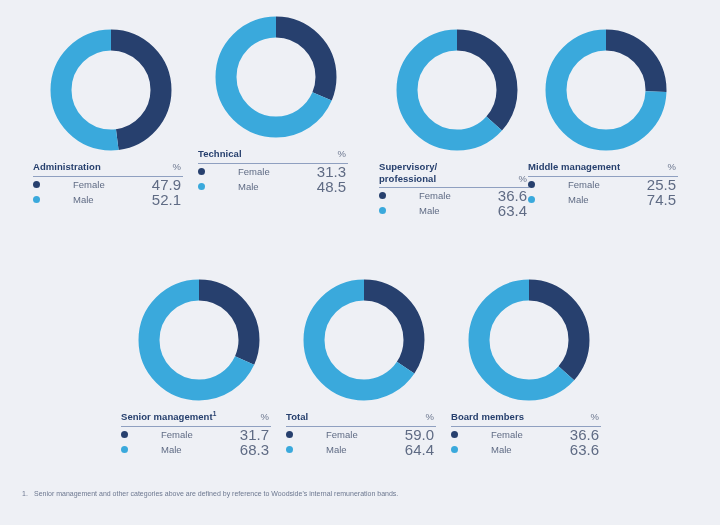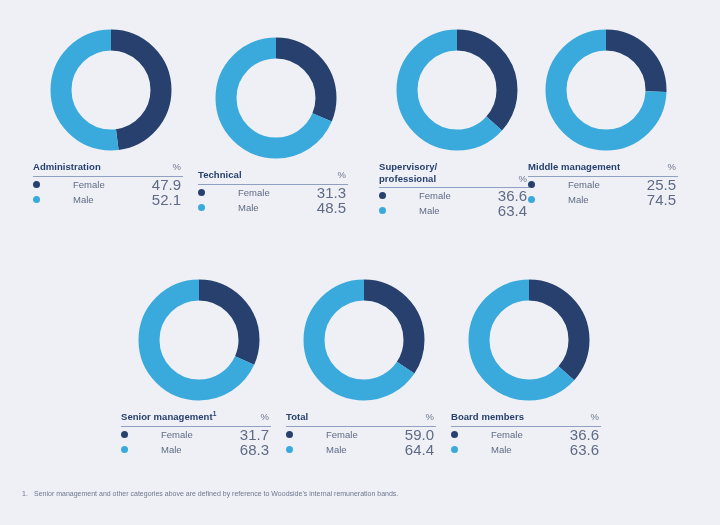--- a/index.html
+++ b/index.html
@@ -136,21 +136,21 @@
           <span class="legend-label">Female</span>
           <span class="legend-value">47.9</span>
         </div>
         <div class="legend-row">
           <span class="dot" style="background: rgb(58, 169, 220);"></span>
           <span class="legend-label">Male</span>
           <span class="legend-value">52.1</span>
         </div>
       </div>
     </div>
-    <div class="panel" style="left: 198px; top: 33px;">
+    <div class="panel" style="left: 198px; top: 12px;">
       <div class="donut-wrap">
         <svg viewBox="0 0 130 130">
           <circle cx="65" cy="65" r="50" fill="none" stroke="#27406e" stroke-width="21" stroke-dasharray="98.332 215.827" stroke-dashoffset="0.000"></circle>
           <circle cx="65" cy="65" r="50" fill="none" stroke="#3aa9dc" stroke-width="21" stroke-dasharray="215.827 98.332" stroke-dashoffset="-98.332"></circle>
         </svg>
       </div>
       <div class="legend">
         <div class="legend-head">
           <div class="legend-title"><span>Technical</span></div>
           <div class="legend-pct">%</div>

